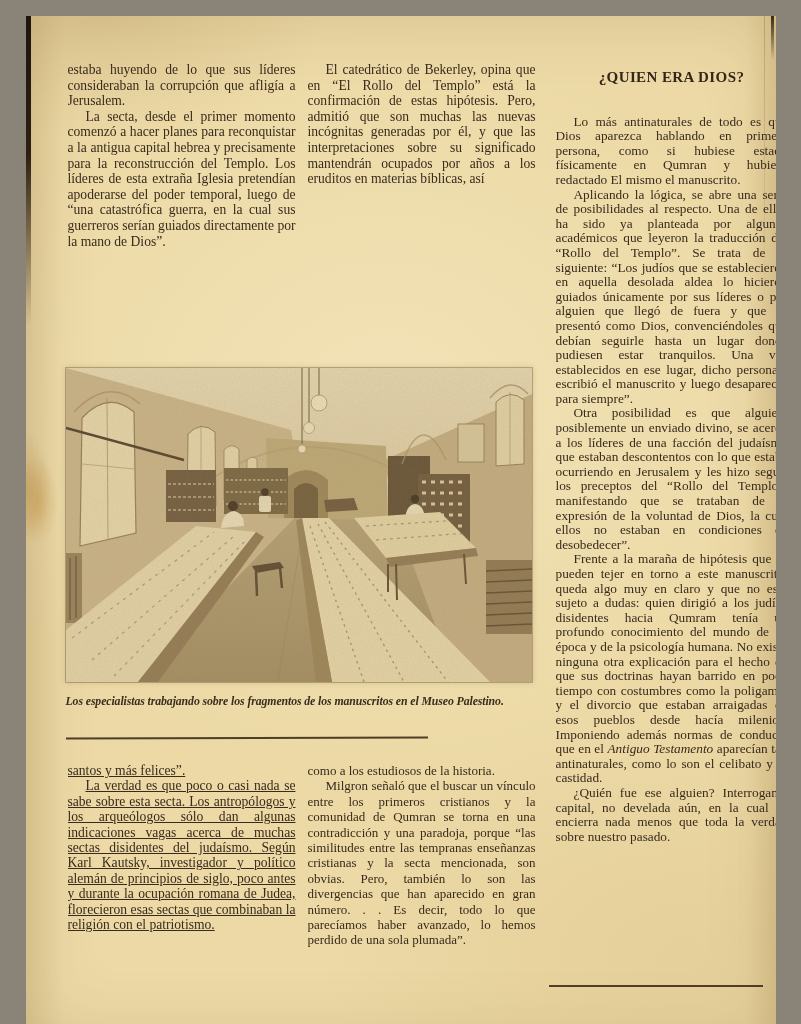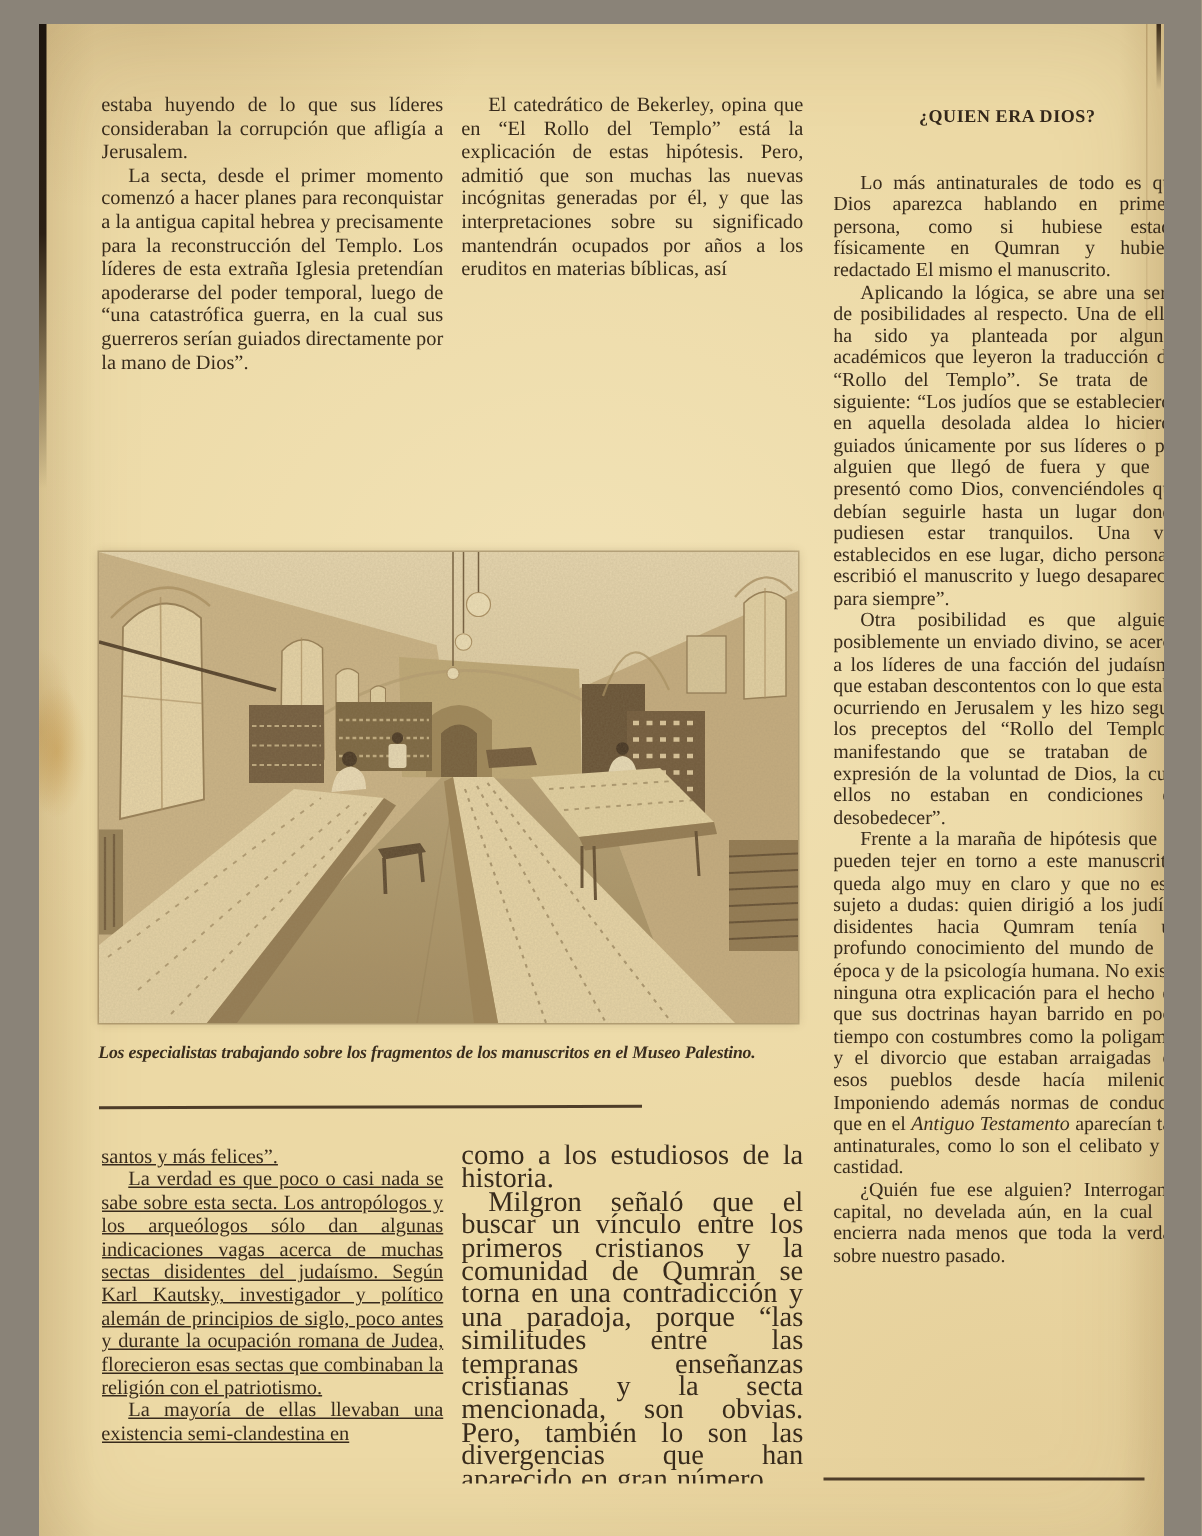--- a/index.html
+++ b/index.html
@@ -38,24 +38,24 @@
     hyphens:auto;
     -webkit-hyphens:auto;
   }
   .col p{margin:0;}
   .col p.ind{text-indent:18px;}
   .col-top{font-size:13.6px;line-height:15.6px;}
   #col1-top{left:42px;top:46px;width:228px;height:302px;}
   #col2-top{left:282px;top:46px;width:228px;height:302px;}
   #col3{left:530px;top:50px;width:232px;height:912px;font-size:13.3px;line-height:14.6px;}
   #col1-bottom{left:42px;top:747px;width:228px;height:226px;font-size:13.6px;line-height:15.4px;text-decoration:underline;}
-  #col2-bottom{left:282px;top:747px;width:228px;height:226px;font-size:19px;line-height:15.4px;}
+  #col2-bottom{left:282px;top:747px;width:228px;height:226px;font-size:13px;line-height:15.4px;}
   .section-heading{
     font-weight:bold;
-    font-size:12px;
+    font-size:15px;
     letter-spacing:0.4px;
     text-align:center;
     margin:4px 0 30px 0;
     color:#33271a;
   }
   .ital{font-style:italic;}
   .photo-frame{
     position:absolute;left:40px;top:352px;width:466px;height:314px;
     outline:1px solid rgba(95,72,40,0.35);
     box-shadow:0 0 6px rgba(100,75,40,0.25);
@@ -88,21 +88,21 @@
   <div class="page-edge-right"></div>
   <div class="crease-right"></div>
   <div class="stain-left"></div>
 
   <div class="col col-top" id="col1-top">
     <p>estaba huyendo de lo que sus líderes consideraban la corrupción que afligía a Jerusalem.</p>
     <p class="ind">La secta, desde el primer momento comenzó a hacer planes para reconquistar a la antigua capital hebrea y precisamente para la reconstrucción del Templo. Los líderes de esta extraña Iglesia pretendían apoderarse del poder temporal, luego de “una catastrófica guerra, en la cual sus guerreros serían guiados directamente por la mano de Dios”.</p>
   </div>
 
   <div class="col col-top" id="col2-top">
-    <p class="ind">El catedrático de Bekerley, opina que en “El Rollo del Templo” está la explicación de estas hipótesis. Pero, admitió que son muchas las nuevas incógnitas generadas por él, y que las interpretaciones sobre su significado mantendrán ocupados por años a los eruditos en materias bíblicas, así</p>
+    <p class="ind">El catedrático de Bekerley, opina que en “El Rollo del Templo” está la confirmación de estas hipótesis. Pero, admitió que son muchas las nuevas incógnitas generadas por él, y que las interpretaciones sobre su significado mantendrán ocupados por años a los eruditos en materias bíblicas, así</p>
   </div>
 
   <div class="col" id="col3">
     <h2 class="section-heading">¿QUIEN ERA DIOS?</h2>
     <p class="ind">Lo más antinaturales de todo es que Dios aparezca hablando en primera persona, como si hubiese estado físicamente en Qumran y hubiese redactado El mismo el manuscrito.</p>
     <p class="ind">Aplicando la lógica, se abre una serie de posibilidades al respecto. Una de ellas ha sido ya planteada por algunos académicos que leyeron la traducción del “Rollo del Templo”. Se trata de lo siguiente: “Los judíos que se establecieron en aquella desolada aldea lo hicieron guiados únicamente por sus líderes o por alguien que llegó de fuera y que se presentó como Dios, convenciéndoles que debían seguirle hasta un lugar donde pudiesen estar tranquilos. Una vez establecidos en ese lugar, dicho personaje escribió el manuscrito y luego desapareció para siempre”.</p>
     <p class="ind">Otra posibilidad es que alguien, posiblemente un enviado divino, se acercó a los líderes de una facción del judaísmo que estaban descontentos con lo que estaba ocurriendo en Jerusalem y les hizo seguir los preceptos del “Rollo del Templo”, manifestando que se trataban de la expresión de la voluntad de Dios, la cual ellos no estaban en condiciones de desobedecer”.</p>
     <p class="ind"><span>Frente a la maraña de hipótesis que se pueden tejer en torno a este manuscrito, queda algo muy en claro y que no está sujeto a dudas: quien dirigió a los judíos disidentes hacia Qumram tenía un profundo conocimiento del mundo de su época y de la psicología humana. No existe ninguna otra explicación para el hecho de que sus doctrinas hayan barrido en poco tiempo con costumbres como la poligamia y el divorcio que estaban arraigadas en esos pueblos desde hacía milenios. Imponiendo además normas de conducta que en el </span><span class="ital">Antiguo Testamento</span><span> aparecían tan antinaturales, como lo son el celibato y la castidad.</span></p>
     <p class="ind">¿Quién fue ese alguien? Interrogante capital, no develada aún, en la cual se encierra nada menos que toda la verdad sobre nuestro pasado.</p>
   </div>
@@ -236,21 +236,20 @@
   </div>
 
   <div class="photo-caption">Los especialistas trabajando sobre los fragmentos de los manuscritos en el Museo Palestino.</div>
 
   <div class="rule" id="rule-left"></div>
   <div class="rule" id="rule-right"></div>
 
   <div class="col" id="col1-bottom">
     <p>santos y más felices”.</p>
     <p class="ind">La verdad es que poco o casi nada se sabe sobre esta secta. Los antropólogos y los arqueólogos sólo dan algunas indicaciones vagas acerca de muchas sectas disidentes del judaísmo. Según Karl Kautsky, investigador y político alemán de principios de siglo, poco antes y durante la ocupación romana de Judea, florecieron esas sectas que combinaban la religión con el patriotismo.</p>
-    <p class="ind">La mayoría de ellas llevaban una existencia semi-clandestina en</p>
   </div>
 
   <div class="col" id="col2-bottom">
     <p>como a los estudiosos de la historia.</p>
     <p class="ind">Milgron señaló que el buscar un vínculo entre los primeros cristianos y la comunidad de Qumran se torna en una contradicción y una paradoja, porque “las similitudes entre las tempranas enseñanzas cristianas y la secta mencionada, son obvias. Pero, también lo son las divergencias que han aparecido en gran número. . . Es decir, todo lo que parecíamos haber avanzado, lo hemos perdido de una sola plumada”.</p>
   </div>
 
 </div>
 
 </body></html>

